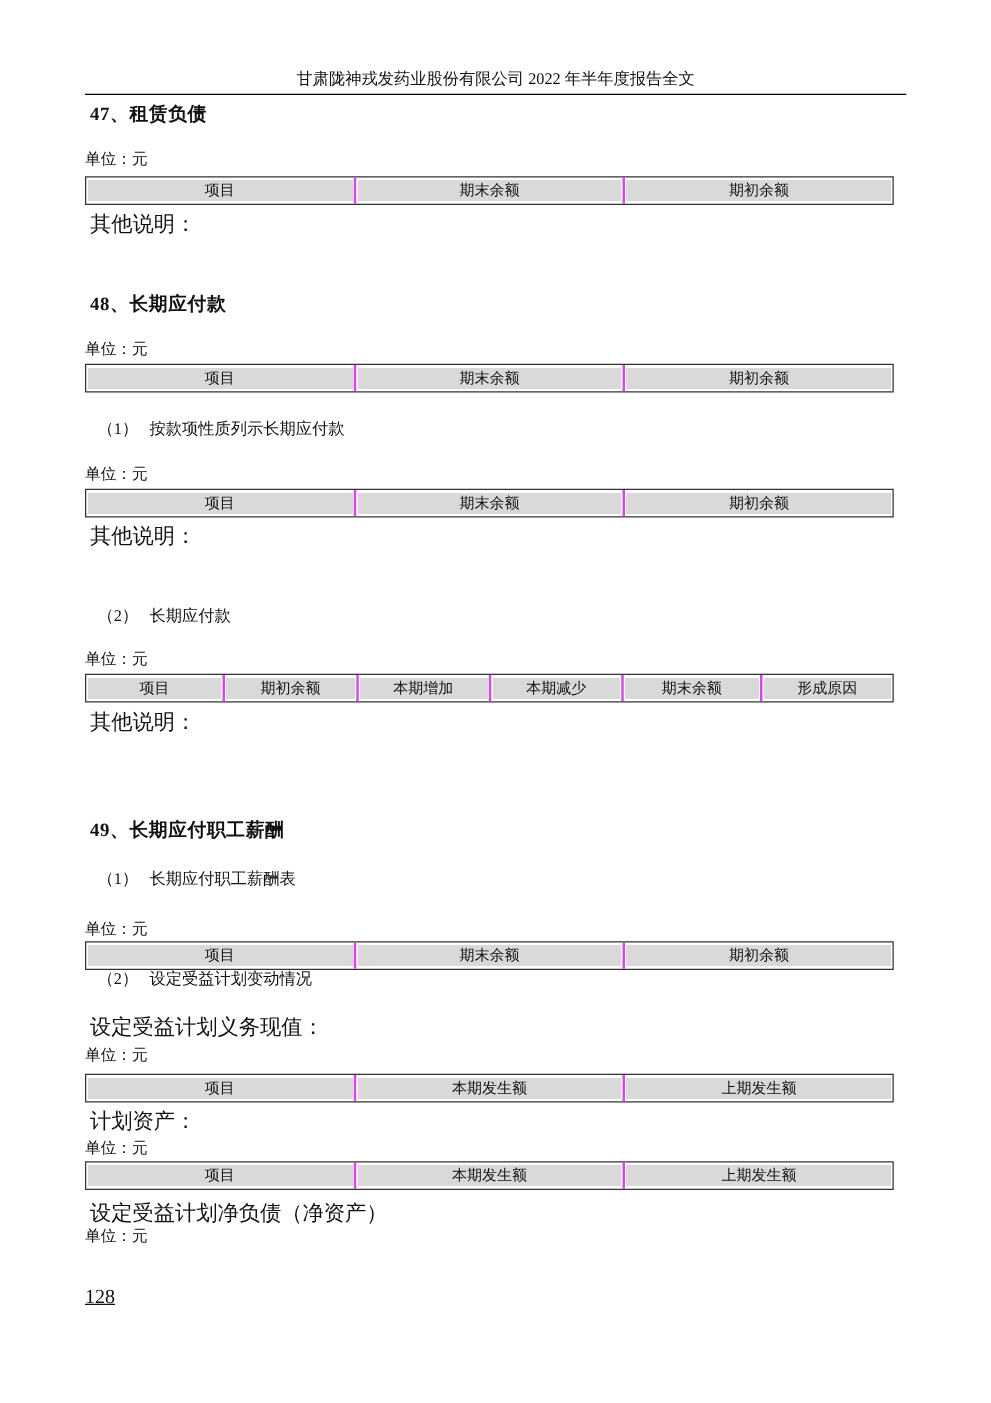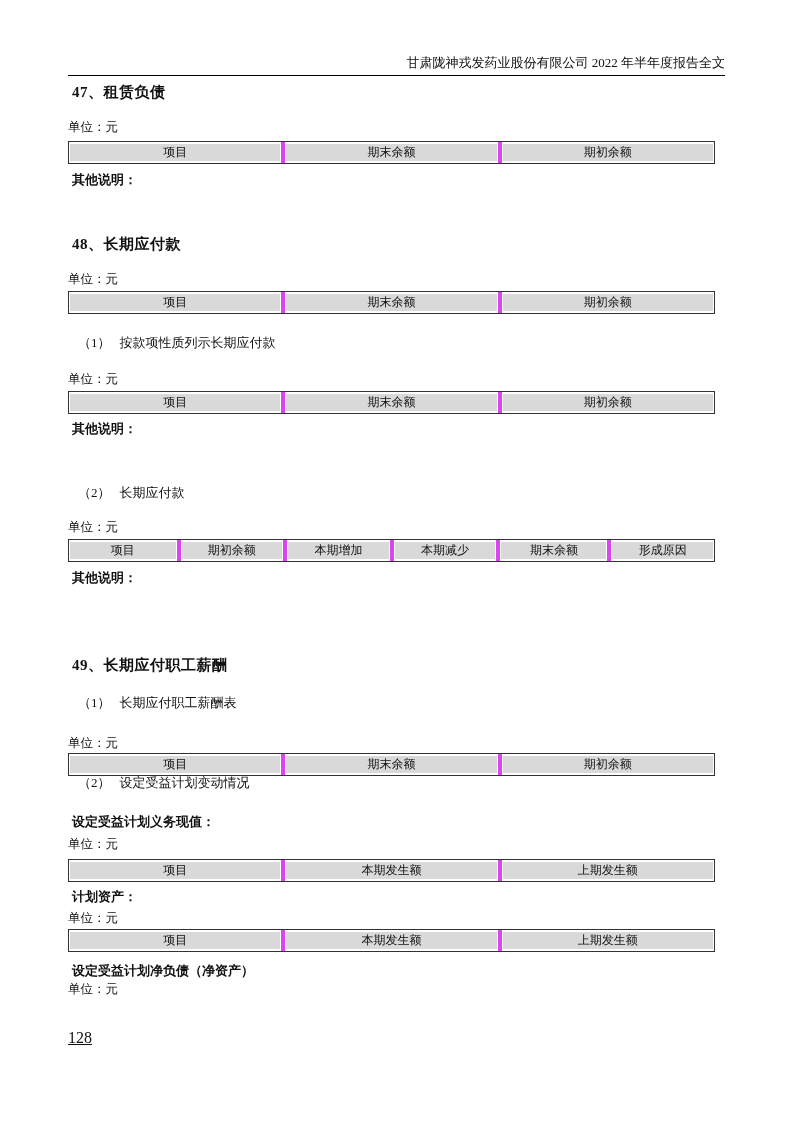--- a/index.html
+++ b/index.html
@@ -13,61 +13,60 @@
   }
   .content {
     margin: 0 68px;
     width: 657px;
   }
   
   .doc-header {
     padding-top: 56px;
     padding-bottom: 5px;
     border-bottom: 1.5px solid #000000;
-    text-align: right;
+    text-align: center;
     font-size: 13px;
     line-height: 14px;
     white-space: nowrap;
   }
   .section-title {
     font-size: 15px;
     line-height: 16px;
     font-weight: bold;
     padding-left: 4px;
     letter-spacing: 0.5px;
   }
   .subheading {
     font-size: 13px;
     line-height: 14px;
     font-weight: normal;
     padding-left: 10px;
   }
   .subheading .sub-text { margin-left: 9px; }
   .body-line {
-    font-size: 13px;
+    font-size: 17px;
     line-height: 14px;
     padding-left: 4px;
-    font-weight: bold;
   }
   .unit-line {
     width: 637px;
     text-align: left;
     padding-right: 8px;
     font-size: 12.5px;
     line-height: 13px;
   }
   
   .doc-table {
     width: 645px;
     border: 1px solid #333333;
     display: flex;
     background: #ffffff;
   }
   .doc-table .cell {
-    border-right: 4px solid #d946ef;
+    border-right: 2px solid #d946ef;
     background: #d9d9d9;
     background-clip: content-box;
     padding: 2px 1px;
     height: 17px;
     line-height: 17px;
     text-align: center;
     font-size: 12px;
     overflow: hidden;
     white-space: nowrap;
   }

